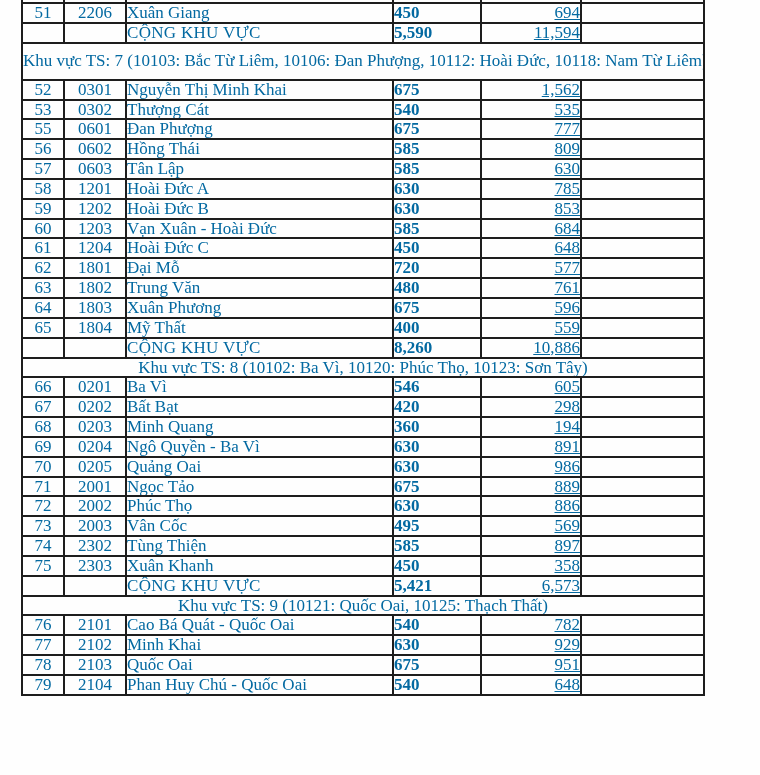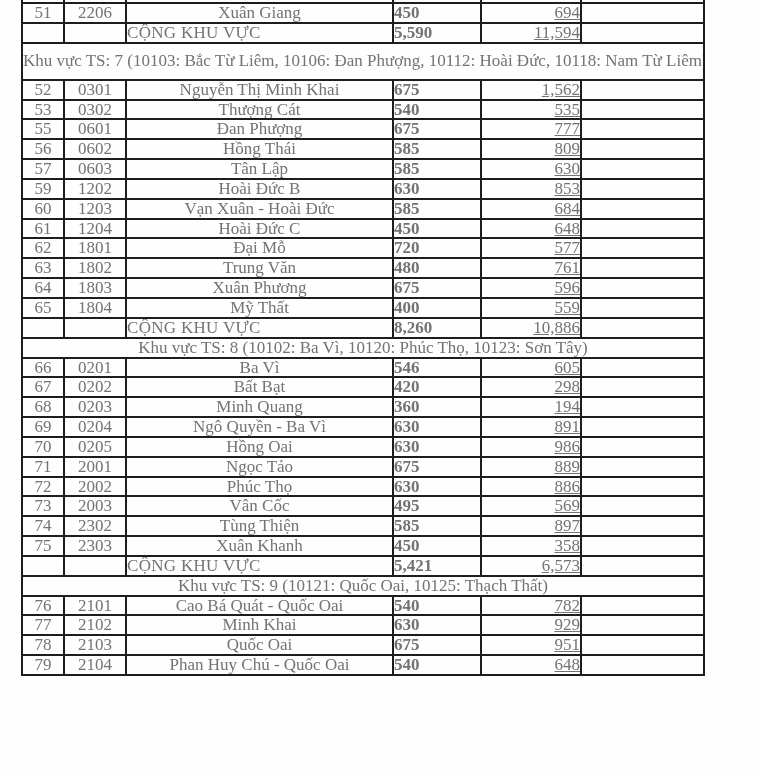--- a/index.html
+++ b/index.html
@@ -7,21 +7,21 @@
     padding: 0;
     background: #ffffff;
   }
   .sheet {
     position: relative;
     width: 760px;
     height: 775px;
     overflow: hidden;
     background: #fefefe;
     font-family: "Liberation Serif", "DejaVu Serif", serif;
-    color: #737373;
+    color: #0369a1;
   }
   table.doc-table {
     position: absolute;
     left: 21px;
     top: 0;
     width: 682px;
     border-collapse: collapse;
     table-layout: fixed;
     font-size: 17px;
   }
@@ -33,21 +33,21 @@
     overflow: hidden;
     white-space: nowrap;
   }
   tr.r-partial { height: 3px; }
   tr.r-partial td { border-top: none; }
   tr.r-data, tr.r-total, tr.r-section { height: 19.4px; }
   tr.r-section-2line { height: 37px; }
 
   td.c-stt   { text-align: center; }
   td.c-code  { text-align: center; margin-left: 25px; }
-  td.c-name  { text-align: center; padding-left: 8px; }
+  td.c-name  { text-align: left; padding-left: 8px; }
   td.c-quota { text-align: left; padding-right: 11px; font-weight: bold; }
   td.c-reg   { text-align: right; padding-right: 14px; text-decoration: underline; }
   td.c-extra { }
 
   td.c-total-label {
     text-align: left;
     padding-left: 8px;
     letter-spacing: 0.3px;
   }
   td.c-section {
@@ -132,20 +132,28 @@
         </tr>
         <tr class="r-data">
           <td class="c-stt">57</td>
           <td class="c-code">0603</td>
           <td class="c-name">Tân Lập</td>
           <td class="c-quota">585</td>
           <td class="c-reg">630</td>
           <td class="c-extra"></td>
         </tr>
         <tr class="r-data">
+          <td class="c-stt">58</td>
+          <td class="c-code">1201</td>
+          <td class="c-name">Hoài Đức A</td>
+          <td class="c-quota">630</td>
+          <td class="c-reg">785</td>
+          <td class="c-extra"></td>
+        </tr>
+        <tr class="r-data">
           <td class="c-stt">59</td>
           <td class="c-code">1202</td>
           <td class="c-name">Hoài Đức B</td>
           <td class="c-quota">630</td>
           <td class="c-reg">853</td>
           <td class="c-extra"></td>
         </tr>
         <tr class="r-data">
           <td class="c-stt">60</td>
           <td class="c-code">1203</td>
@@ -233,21 +241,21 @@
           <td class="c-stt">69</td>
           <td class="c-code">0204</td>
           <td class="c-name">Ngô Quyền - Ba Vì</td>
           <td class="c-quota">630</td>
           <td class="c-reg">891</td>
           <td class="c-extra"></td>
         </tr>
         <tr class="r-data">
           <td class="c-stt">70</td>
           <td class="c-code">0205</td>
-          <td class="c-name">Hồng Oai</td>
+          <td class="c-name">Quảng Oai</td>
           <td class="c-quota">630</td>
           <td class="c-reg">986</td>
           <td class="c-extra"></td>
         </tr>
         <tr class="r-data">
           <td class="c-stt">71</td>
           <td class="c-code">2001</td>
           <td class="c-name">Ngọc Tảo</td>
           <td class="c-quota">675</td>
           <td class="c-reg">889</td>

